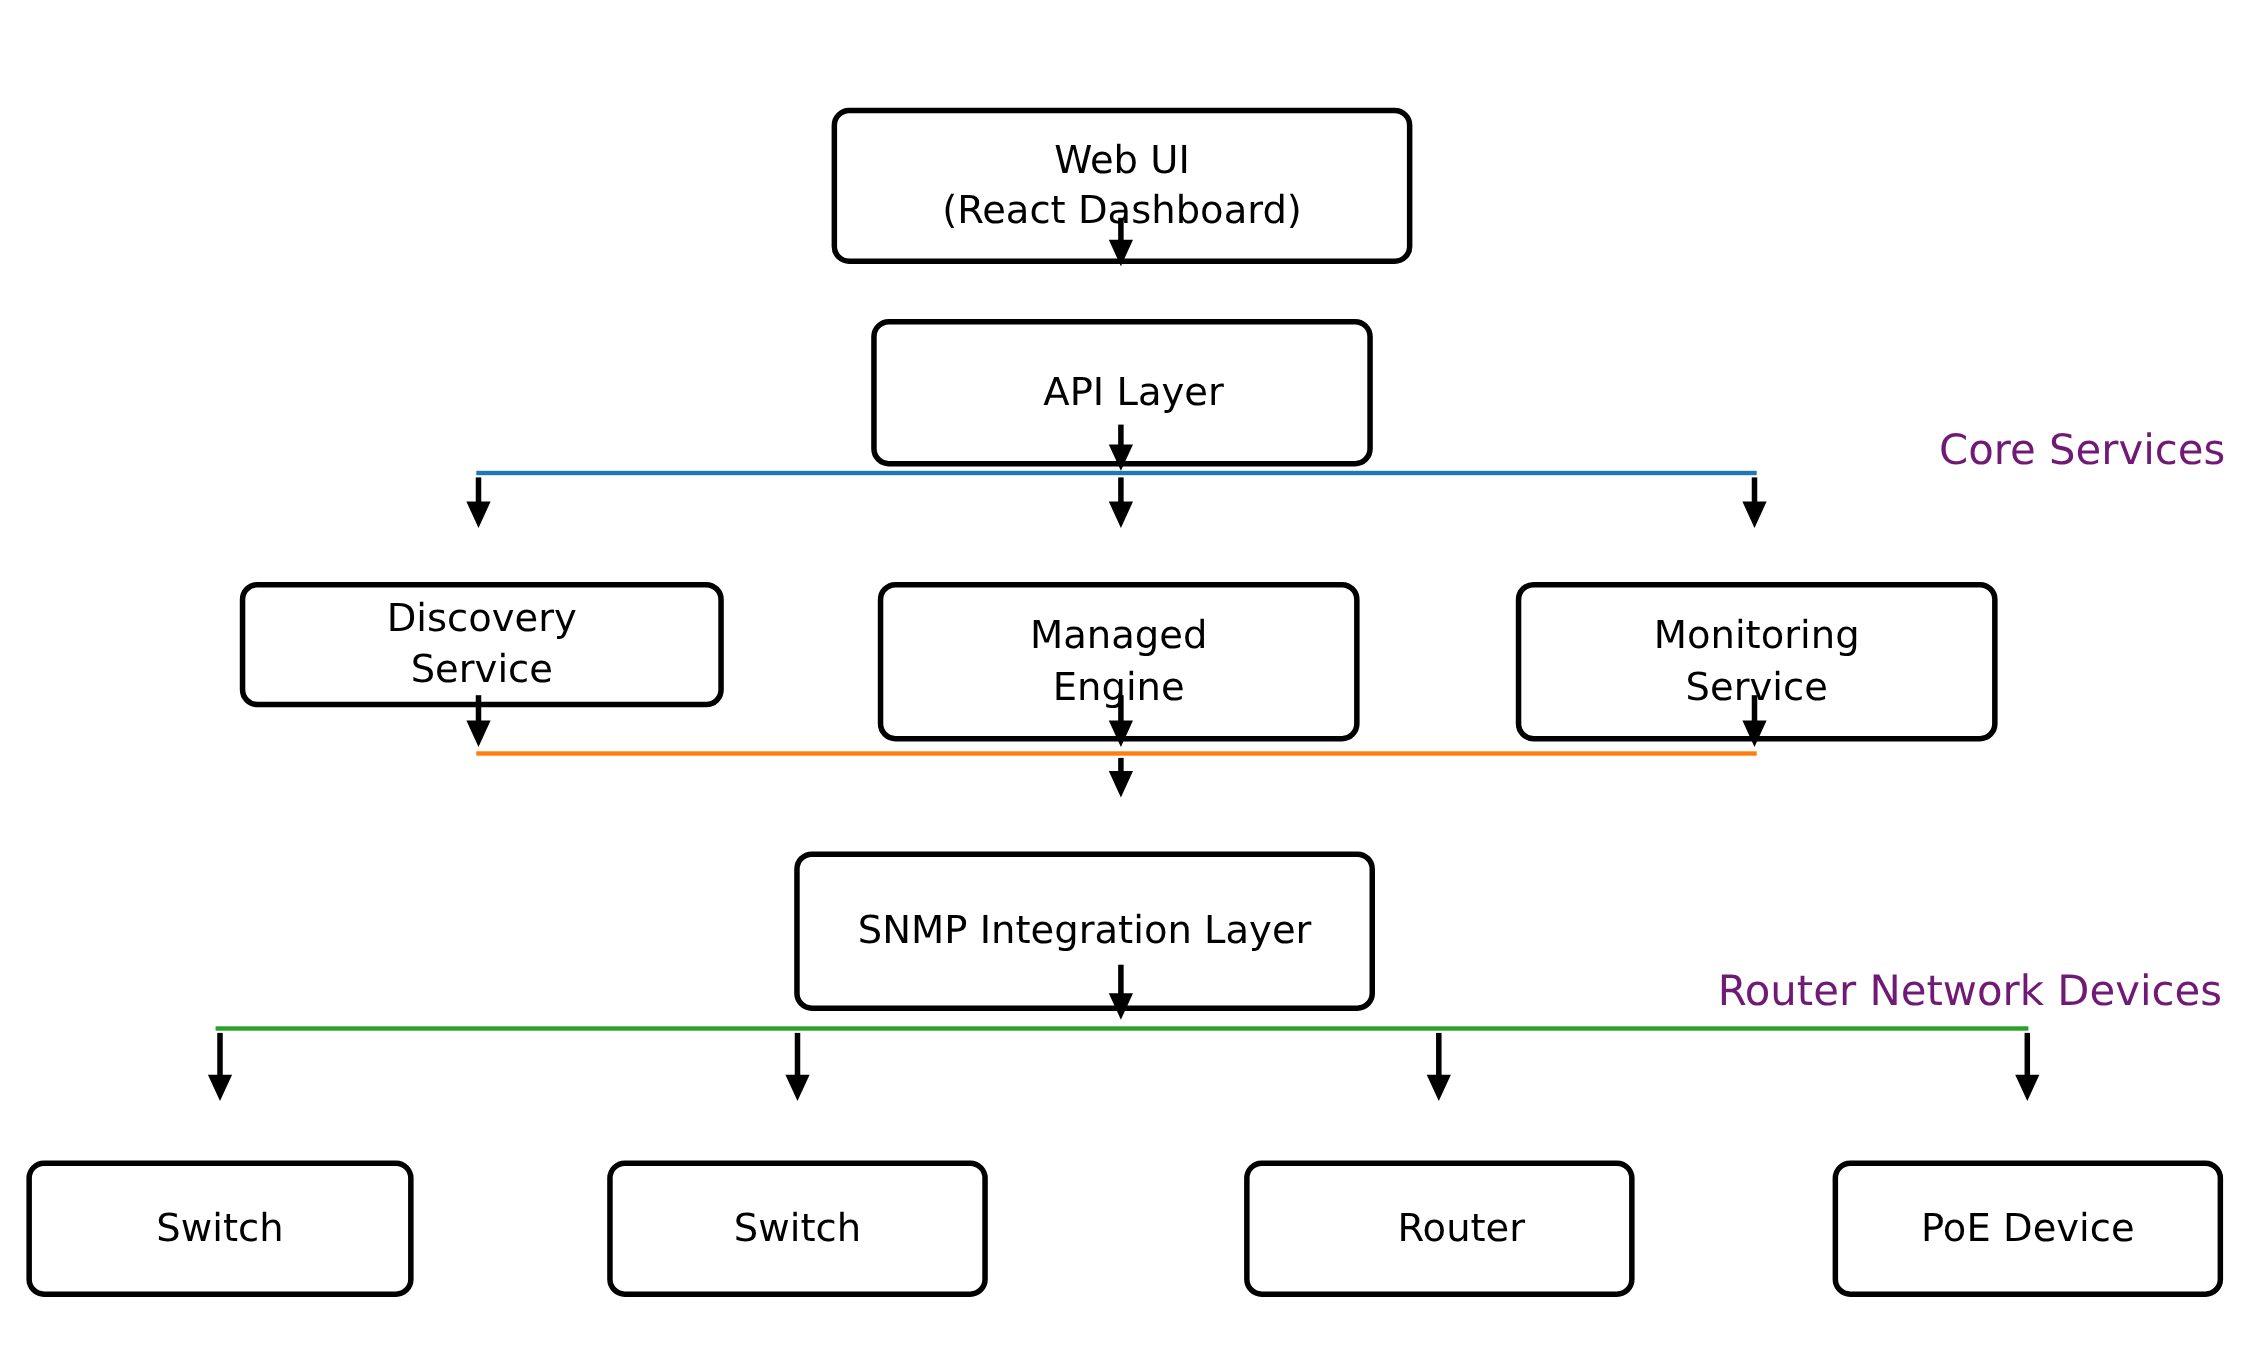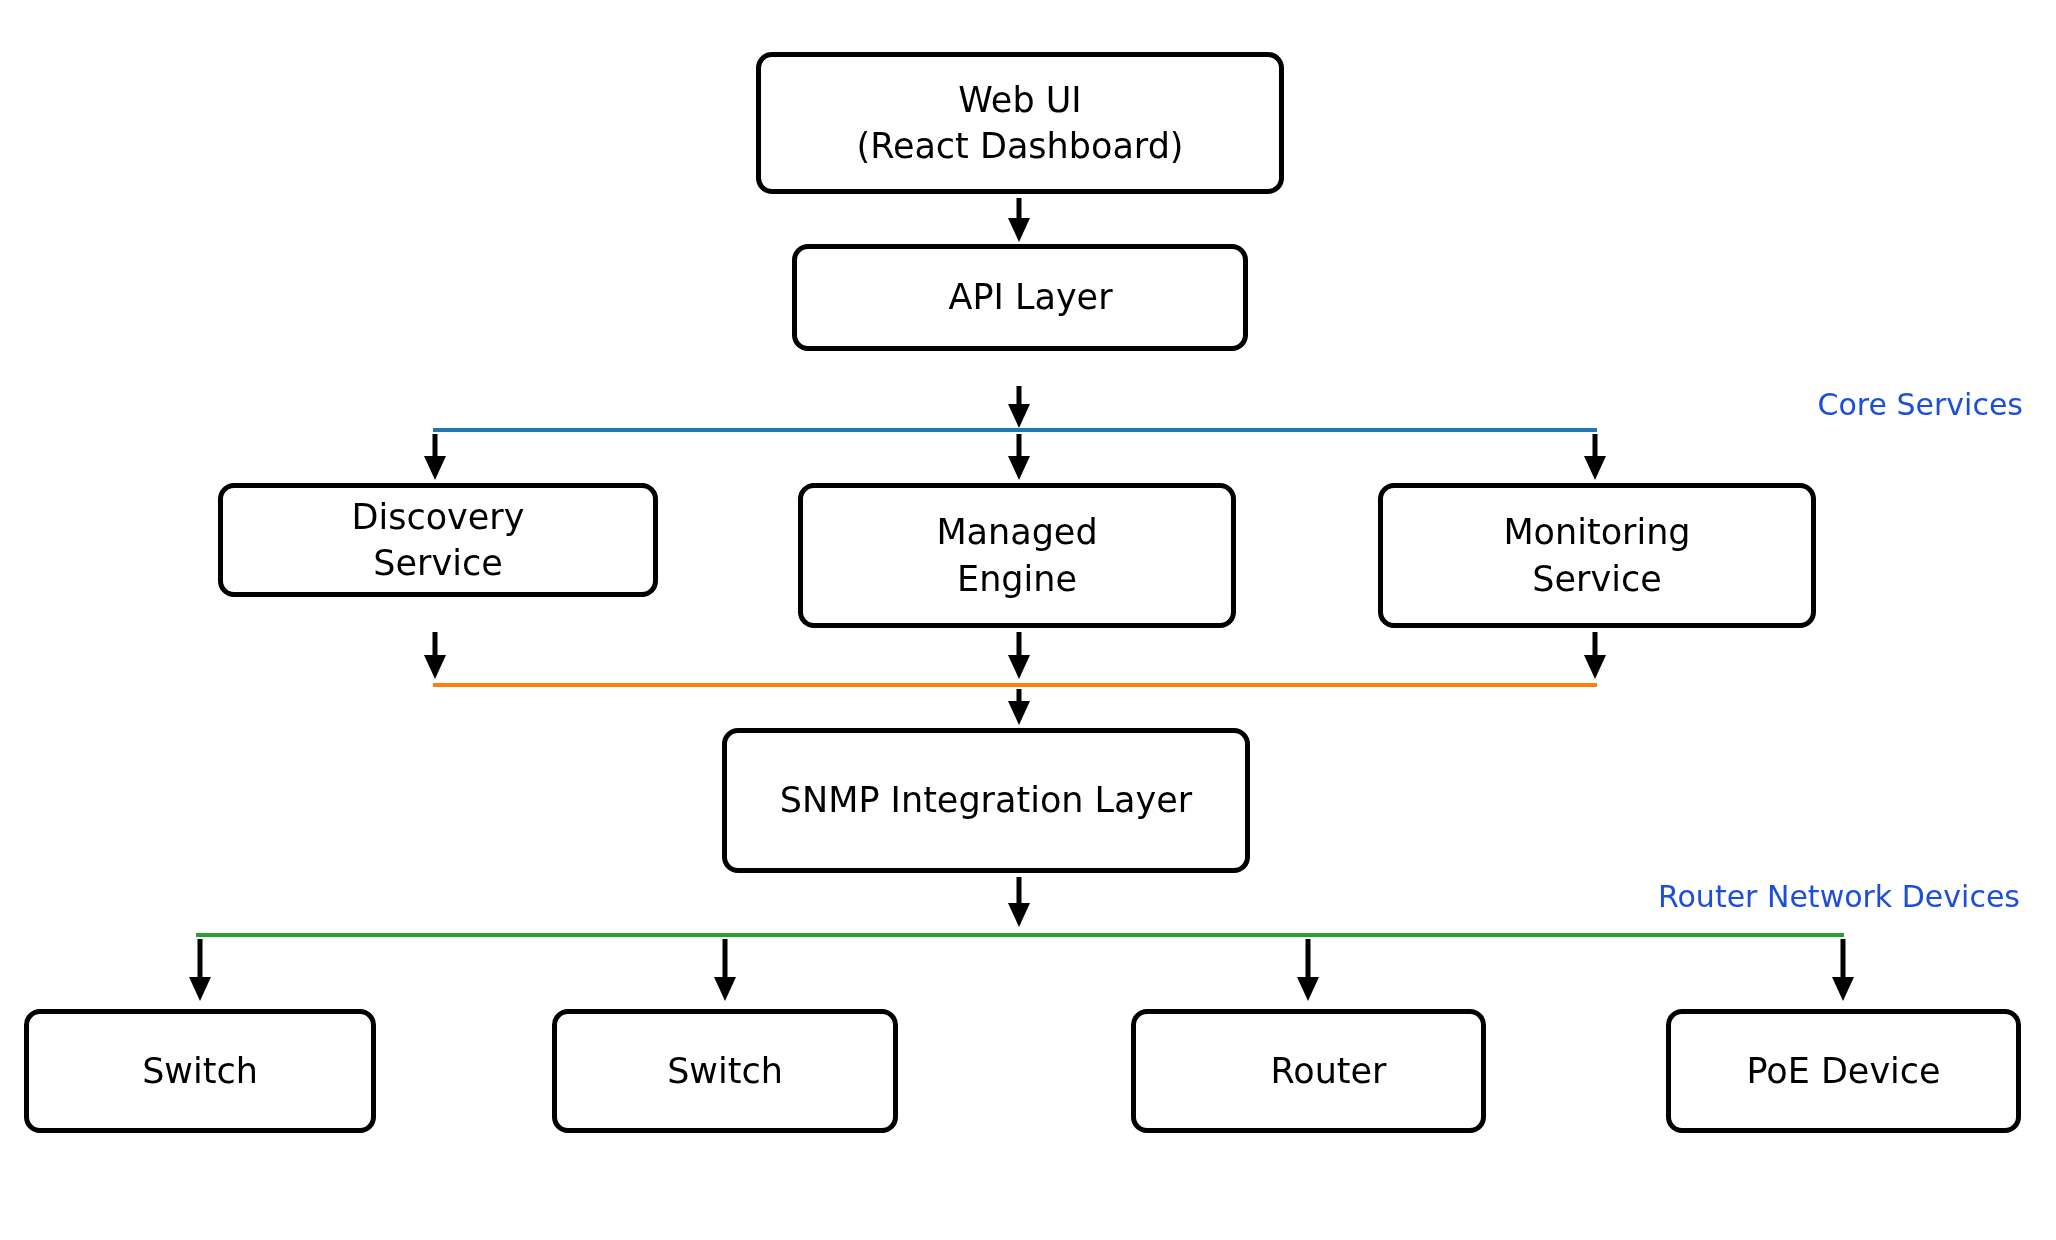--- a/index.html
+++ b/index.html
@@ -17,50 +17,51 @@
   .node {
     position: absolute;
     box-sizing: border-box;
     background: #ffffff;
     border: 5px solid #000000;
     border-radius: 16px;
     display: flex;
     align-items: center;
     justify-content: center;
     text-align: center;
+    margin-top: 46px;
   }
   .node-label {
     font-size: 35px;
     line-height: 1.32;
     white-space: pre-line;
     color: #000000;
   }
 
   #n-web-ui     { left: 756px;  top: 52px;   width: 528px; height: 142px; }
-  #n-api        { left: 792px;  top: 244px;  width: 456px; height: 107px; padding-left: 21px; }
+  #n-api        { left: 792px;  top: 244px;  width: 456px; height: 134px; padding-left: 21px; }
   #n-discovery  { left: 218px;  top: 483px;  width: 440px; height: 114px; }
   #n-config     { left: 798px;  top: 483px;  width: 438px; height: 145px; }
   #n-monitoring { left: 1378px; top: 483px;  width: 438px; height: 145px; }
   #n-snmp       { left: 722px;  top: 728px;  width: 528px; height: 145px; }
   #n-switch1    { left: 24px;   top: 1009px; width: 352px; height: 124px; }
   #n-switch2    { left: 552px;  top: 1009px; width: 346px; height: 124px; }
   #n-router     { left: 1131px; top: 1009px; width: 355px; height: 124px; padding-left: 40px; }
   #n-poe        { left: 1666px; top: 1009px; width: 355px; height: 124px; }
 
   
   .bus { position: absolute; height: 4px; background: #888888; }
   #bus-core    { left: 433px; top: 428px; width: 1164px; }
   #bus-snmp    { left: 433px; top: 683px; width: 1164px; }
   #bus-devices { left: 196px; top: 933px; width: 1648px; }
 
   
   .bus-label {
     position: absolute;
-    font-size: 30px;
-    color: #1d4ed8;
+    font-size: 38px;
+    color: #701a75;
     white-space: nowrap;
   }
   #label-core    { top: 387px; right: 33px; }
   #label-devices { top: 879px; right: 36px; }
 
   
   .arrow { position: absolute; width: 24px; }
   .arrow::before {
     content: "";
     position: absolute;

